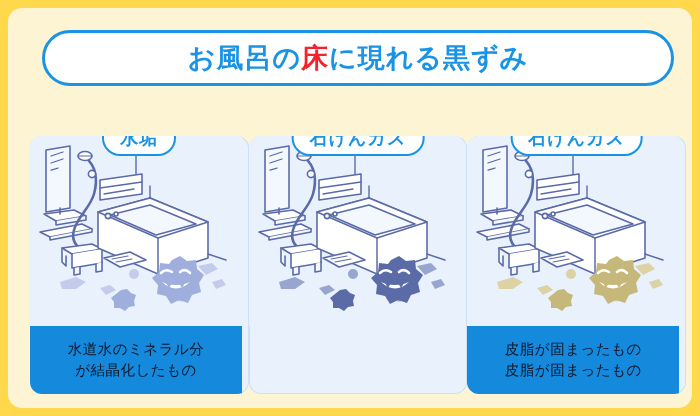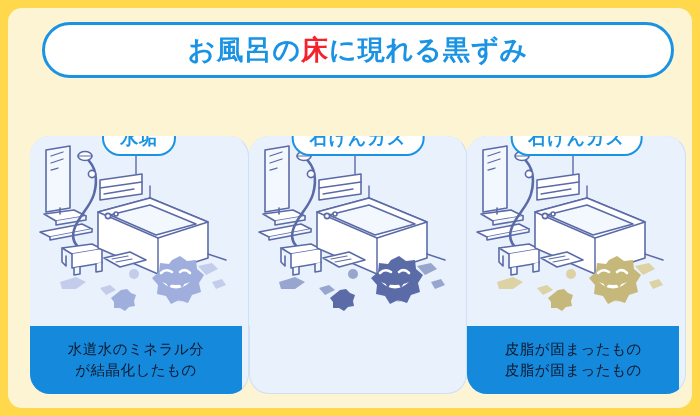--- a/index.html
+++ b/index.html
@@ -30,21 +30,21 @@
     height: 400px;
     background: #FDF4D3;
     border-radius: 14px;
     box-sizing: border-box;
   }
 
   
   .title-pill {
     position: absolute;
     left: 34px;
-    top: 14px;
+    top: 22px;
     width: 632px;
     height: 56px;
     background: #FFFFFF;
     border: 3px solid #1A93E4;
     border-radius: 28px;
     box-sizing: border-box;
     display: flex;
     align-items: center;
     justify-content: center;
   }
@@ -67,21 +67,21 @@
     top: 128px;
     width: 656px;
     height: 258px;
     display: flex;
     justify-content: space-between;
   }
   .panel {
     position: relative;
     width: 212px;
     height: 258px;
-    border-radius: 20px;
+    border-radius: 12px;
     background: #E8F1FC;
     overflow: hidden;
     box-shadow: 0 0 0 1px #CFE0F5 inset;
     padding-left: 18px;
   }
   .panel-art {
     position: absolute;
     left: 0; top: 0;
     width: 212px;
     height: 190px;

